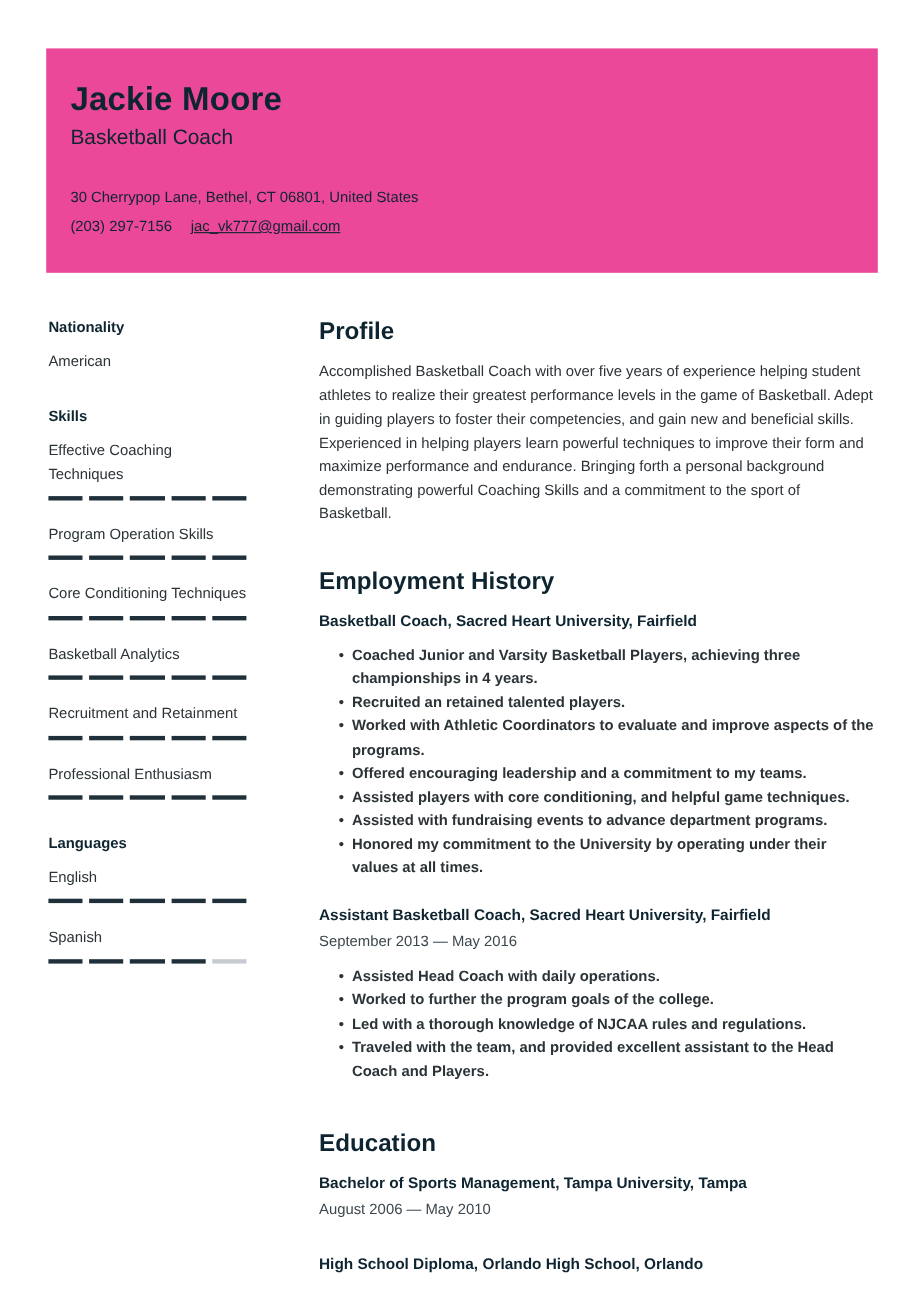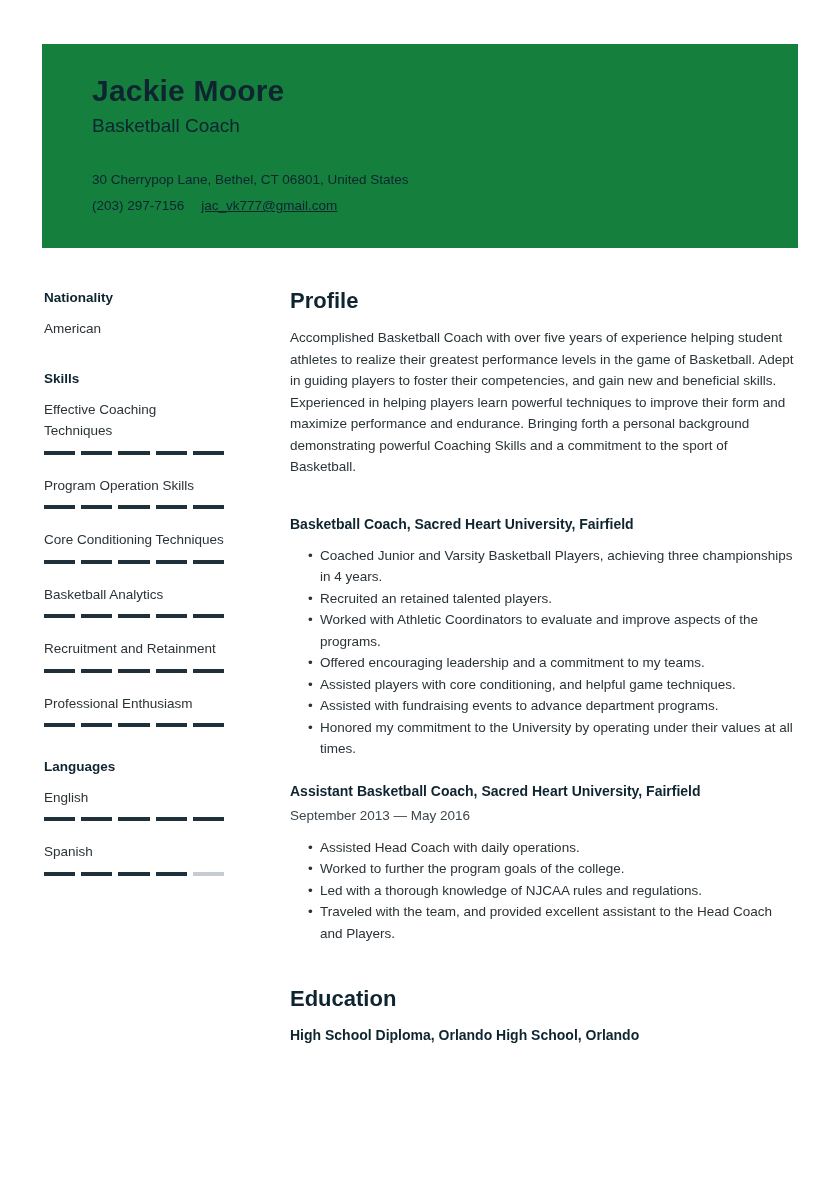--- a/index.html
+++ b/index.html
@@ -12,23 +12,23 @@
   .page {
     width: 840px;
     min-height: 1187px;
     margin: 0 auto;
     background: #ffffff;
     padding: 44px 42px 40px 42px;
   }
 
   
   .hero {
-    background: #15803d;
+    background: #ec4899;
     height: 204px;
-    padding: 30px 50px 0 50px;
+    padding: 30px 50px 0 22px;
   }
   .hero h1 {
     margin: 0;
     font-size: 30px;
     line-height: 34px;
     font-weight: bold;
     color: #0e2430;
     letter-spacing: 0.2px;
   }
   .hero .job-title {
@@ -109,20 +109,21 @@
   .dates {
     margin-top: 4px;
     font-size: 13.5px;
     line-height: 21px;
     color: #3c474d;
   }
   .bullets {
     list-style: none;
     margin: 11px 0 0 0;
     padding: 0 0 0 18px;
+    font-weight: bold;
   }
   .bullets li {
     position: relative;
     padding-left: 12px;
     font-size: 13.5px;
     line-height: 21.5px;
     color: #2b3337;
   }
   .bullets li::before {
     content: "\2022";
@@ -258,20 +259,21 @@
     </aside>
 
     <main class="main">
 
       <section class="main-section">
         <h2 class="section-heading">Profile</h2>
         <p class="body-text">Accomplished Basketball Coach with over five years of experience helping student athletes to realize their greatest performance levels in the game of Basketball. Adept in guiding players to foster their competencies, and gain new and beneficial skills. Experienced in helping players learn powerful techniques to improve their form and maximize performance and endurance. Bringing forth a personal background demonstrating powerful Coaching Skills and a commitment to the sport of Basketball.</p>
       </section>
 
       <section class="main-section">
+        <h2 class="section-heading">Employment History</h2>
 
         <article class="job">
           <h4 class="job-heading">Basketball Coach, Sacred Heart University, Fairfield</h4>
           <ul class="bullets">
             <li>Coached Junior and Varsity Basketball Players, achieving three championships in 4 years.</li>
             <li>Recruited an retained talented players.</li>
             <li>Worked with Athletic Coordinators to evaluate and improve aspects of the programs.</li>
             <li>Offered encouraging leadership and a commitment to my teams.</li>
             <li>Assisted players with core conditioning, and helpful game techniques.</li>
             <li>Assisted with fundraising events to advance department programs.</li>
@@ -287,20 +289,24 @@
             <li>Worked to further the program goals of the college.</li>
             <li>Led with a thorough knowledge of NJCAA rules and regulations.</li>
             <li>Traveled with the team, and provided excellent assistant to the Head Coach and Players.</li>
           </ul>
         </article>
       </section>
 
       <section class="main-section education-section">
         <h2 class="section-heading">Education</h2>
 
+        <article class="edu-item">
+          <h4 class="job-heading">Bachelor of Sports Management, Tampa University, Tampa</h4>
+          <div class="dates">August 2006 — May 2010</div>
+        </article>
 
         <article class="edu-item">
           <h4 class="job-heading">High School Diploma, Orlando High School, Orlando</h4>
         </article>
       </section>
 
     </main>
   </div>
 </div>
 

